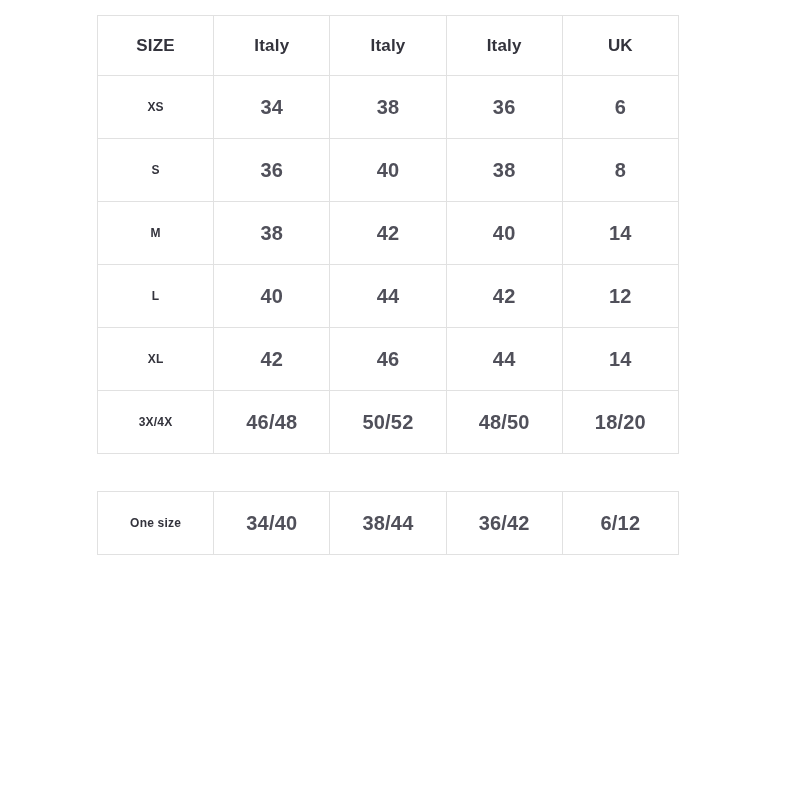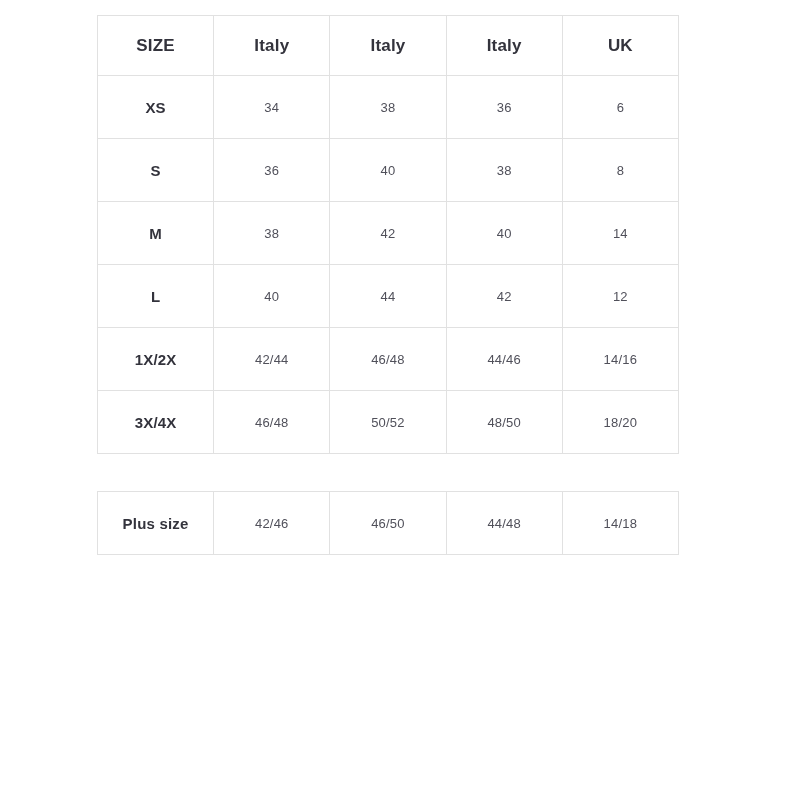--- a/index.html
+++ b/index.html
@@ -37,26 +37,26 @@
     letter-spacing: 0.2px;
   }
   table.size-table th {
     height: 59px;
     font-size: 17px;
     font-weight: bold;
     color: #33333c;
   }
   table.size-table td {
     height: 62px;
-    font-size: 13px;
-    font-weight: normal;
+    font-size: 20px;
+    font-weight: bold;
     color: #50505a;
   }
   table.size-table td.row-label {
-    font-size: 15px;
+    font-size: 12px;
     font-weight: bold;
     color: #33333c;
   }
   table.size-table.secondary {
     margin-top: 37px;
   }
 </style>
 </head>
 <body>
 
@@ -95,40 +95,40 @@
             <td>14</td>
           </tr>
           <tr>
             <td class="row-label">L</td>
             <td>40</td>
             <td>44</td>
             <td>42</td>
             <td>12</td>
           </tr>
           <tr>
-            <td class="row-label">1X/2X</td>
-            <td>42/44</td>
-            <td>46/48</td>
-            <td>44/46</td>
-            <td>14/16</td>
+            <td class="row-label">XL</td>
+            <td>42</td>
+            <td>46</td>
+            <td>44</td>
+            <td>14</td>
           </tr>
           <tr>
             <td class="row-label">3X/4X</td>
             <td>46/48</td>
             <td>50/52</td>
             <td>48/50</td>
             <td>18/20</td>
           </tr>
         </tbody>
       </table>
     <table class="size-table secondary">
         <tbody>
           <tr>
-            <td class="row-label">Plus size</td>
-            <td>42/46</td>
-            <td>46/50</td>
-            <td>44/48</td>
-            <td>14/18</td>
+            <td class="row-label">One size</td>
+            <td>34/40</td>
+            <td>38/44</td>
+            <td>36/42</td>
+            <td>6/12</td>
           </tr>
         </tbody>
       </table>
   </div>
 </div>
 
 </body></html>

